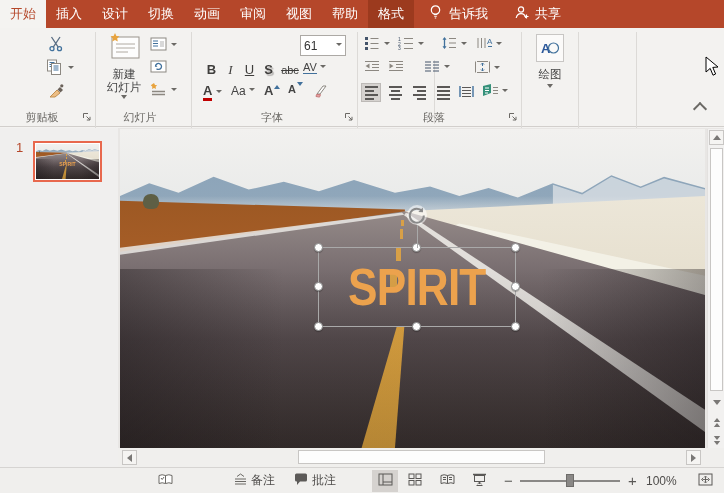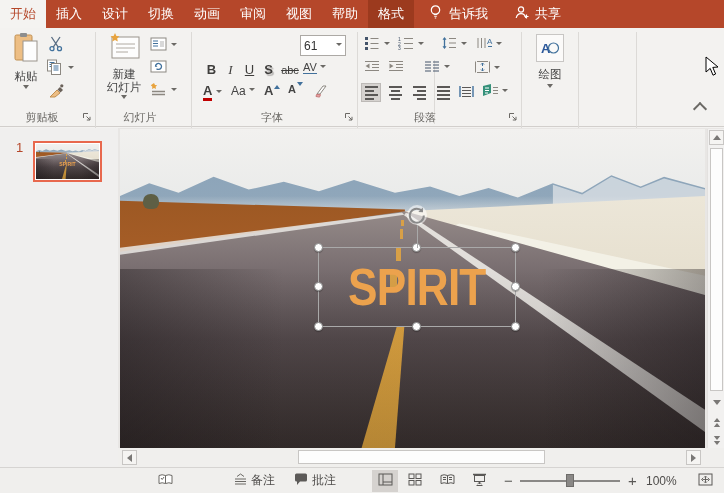--- a/index.html
+++ b/index.html
@@ -141,31 +141,20 @@
             <path d="M2.2 13c.6-3 2.4-4.3 4.8-4.3S11.2 10 11.8 13" fill="none" stroke="#fff" stroke-width="1.2"></path>
             <path d="M12.5 9.5v4M10.5 11.5h4" stroke="#fff" stroke-width="1.2"></path>
           </svg>
       </span>
       <span>共享</span>
     </div>
   </div>
 
   <div class="ribbon">
 
-    <div class="bigbtn" style="left:6px; top:4px; width:40px;">
-      <span>
-        <svg width="30" height="32" viewBox="0 0 30 32">
-          <rect x="4" y="3" width="17" height="25" rx="1.5" fill="#EDBE84" stroke="#C08F51"></rect>
-          <rect x="9" y="1" width="7" height="4" rx="1" fill="#8E8E8E"></rect>
-          <rect x="12" y="9" width="14" height="20" fill="#FDFDFD" stroke="#9A938B"></rect>
-        </svg>
-      </span>
-      <span class="lbl">粘贴</span>
-      <span class="caret" style="margin-top:2px;"></span>
-    </div>
     <div class="smallbtn" style="left:48px; top:8px;">
       <span>
         <svg width="17" height="16" viewBox="0 0 17 16">
             <circle cx="4" cy="12.7" r="2" fill="none" stroke="#41719C" stroke-width="1.3"></circle>
             <circle cx="11.5" cy="12.7" r="2" fill="none" stroke="#41719C" stroke-width="1.3"></circle>
             <path d="M5.3 11.2 12 1M10.2 11.2 3.5 1" stroke="#5A6E84" stroke-width="1.3"></path>
           </svg>
       </span>
     </div>
     <div class="smallbtn" style="left:46px; top:31px;">
@@ -404,21 +393,21 @@
     <div class="smallbtn" style="left:481px; top:55px;">
       <span>
         <svg width="18" height="15" viewBox="0 0 18 15">
             <path d="M2 3 10 1v9L2 13z" fill="#35917A"></path>
             <path d="M4 5h4M4 7.5h4M4 10h3" stroke="#fff" stroke-width="1.1"></path>
             <path d="M12 4.5h5M12 7.5h5M12 10.5h5" stroke="#8C8881"></path>
           </svg>
       </span>
       <span class="caret sm" style="margin-left:3px;"></span>
     </div>
-    <div class="grouplabel" style="left:397px; width:56px;">段落</div>
+    <div class="grouplabel" style="left:406px; width:56px;">段落</div>
     <div class="launcher" style="left:508px;">
       <svg width="10" height="10" viewBox="0 0 10 10">
           <path d="M1.5 1.5H6M1.5 1.5V6" stroke="#6B6965"></path>
           <path d="M4.5 4.5 8 8M8 4.8V8H4.8" stroke="#6B6965" fill="none"></path>
         </svg>
     </div>
     <div class="gsep" style="left:521px;"></div>
 
     <div class="bigbtn" style="left:528px; top:6px; width:44px;">
       <span style="border:1px solid #C8C6C4; background:#FBFAF9; width:28px; height:28px; display:flex; align-items:center; justify-content:center;">

